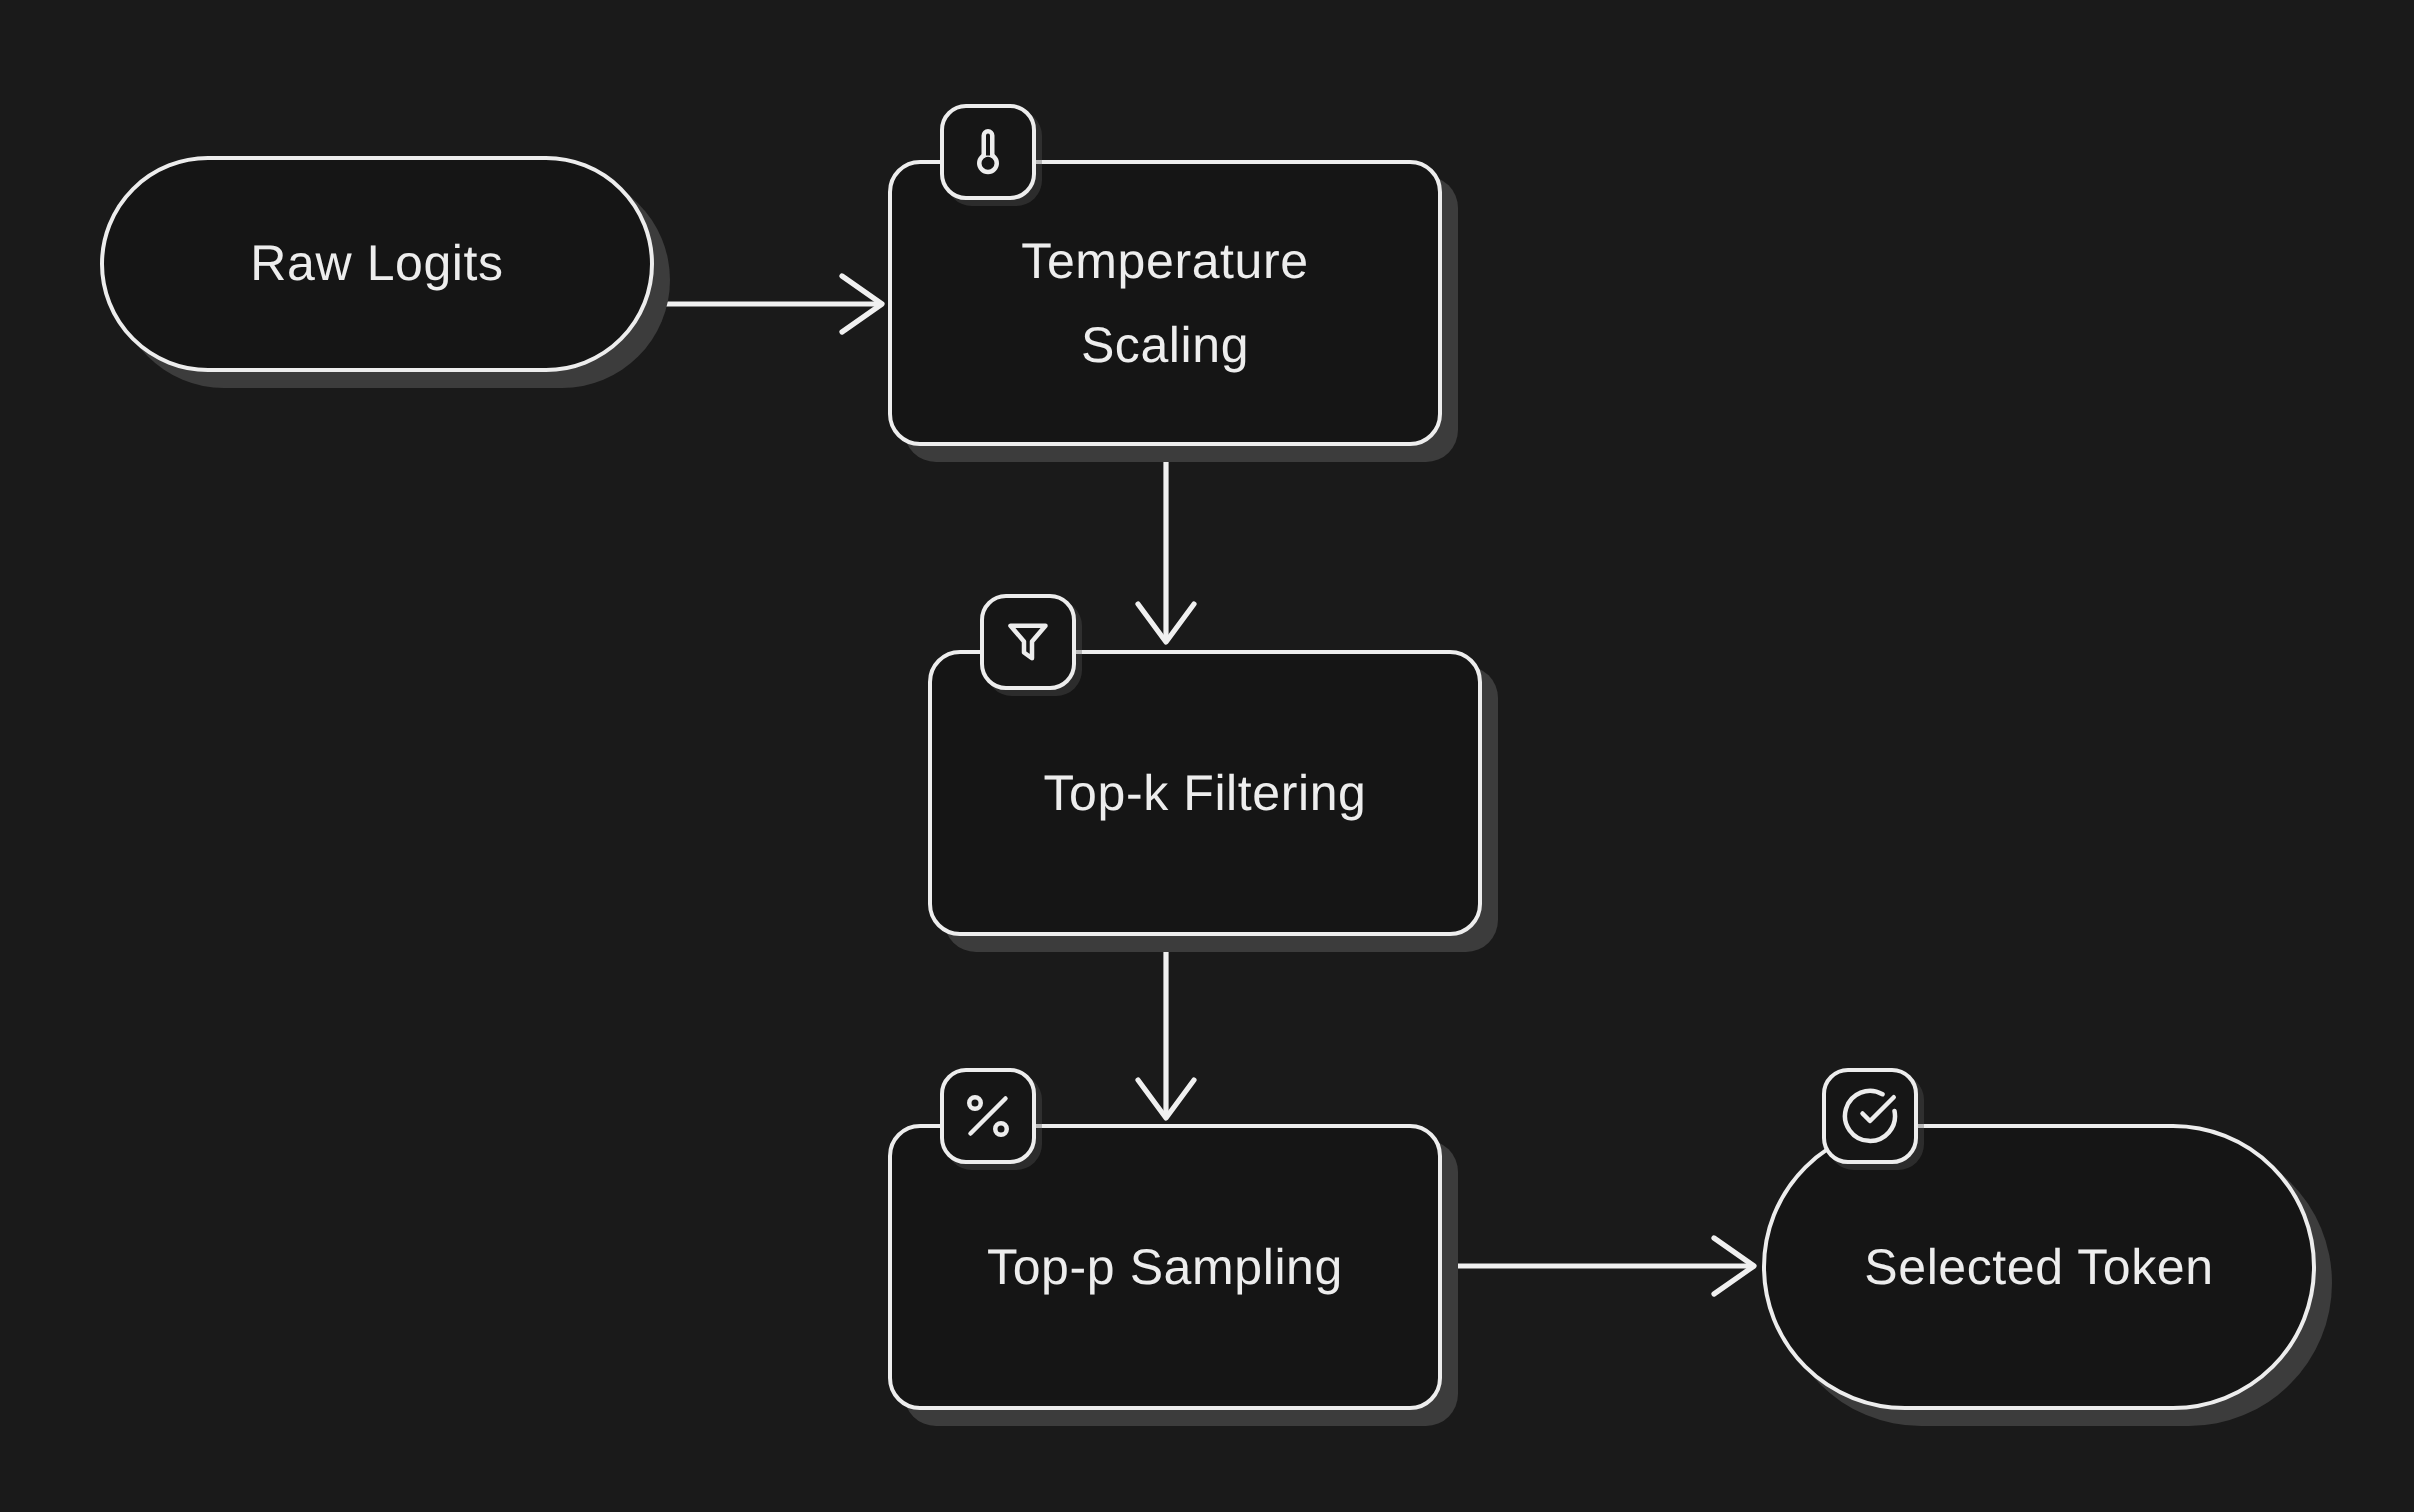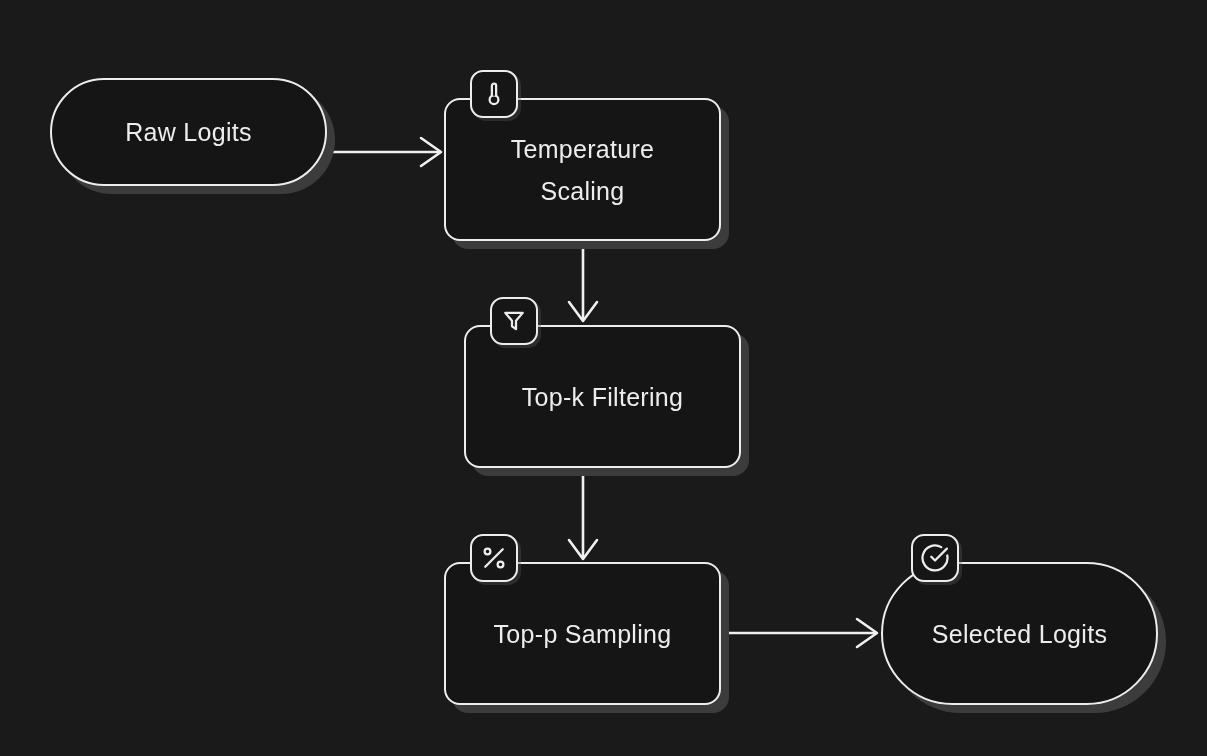--- a/index.html
+++ b/index.html
@@ -93,21 +93,21 @@
     <g>
       <line x1="724" y1="633" x2="874" y2="633"></line>
       <polyline points="857,619 877,633 857,647"></polyline>
     </g>
   </svg>
 
   <div class="node stadium" style="left:50px; top:78px; width:277px; height:108px;">
     <span class="label">Raw Logits</span>
   </div>
 
-  <div class="node rect" style="left:444px; top:98px; width:277px; height:143px;">
+  <div class="node rect" style="left:444px; top:80px; width:277px; height:143px;">
     <div class="badge">
       <svg width="30" height="30" viewBox="0 0 24 24">
         <circle cx="12" cy="16.5" r="3.5"></circle>
         <path d="M10.3 13.4 V5.4 a1.7 1.7 0 0 1 3.4 0 V13.4" fill="#161616"></path>
       </svg>
     </div>
     <span class="label">Temperature Scaling</span>
   </div>
 
   <div class="node rect" style="left:444px; top:325px; width:277px; height:143px;margin-left:20px;">
@@ -130,16 +130,16 @@
     <span class="label">Top-p Sampling</span>
   </div>
 
   <div class="node stadium" style="left:881px; top:562px; width:277px; height:143px;">
     <div class="badge" style="left:28px;">
       <svg width="30" height="30" viewBox="0 0 24 24">
         <path d="M21.8 10 A10 10 0 1 1 17 3.3"></path>
         <path d="M9 11 l3 3 L21.5 4.5"></path>
       </svg>
     </div>
-    <span class="label">Selected Logits</span>
+    <span class="label">Selected Token</span>
   </div>
 
 </div>
 
 </body></html>

